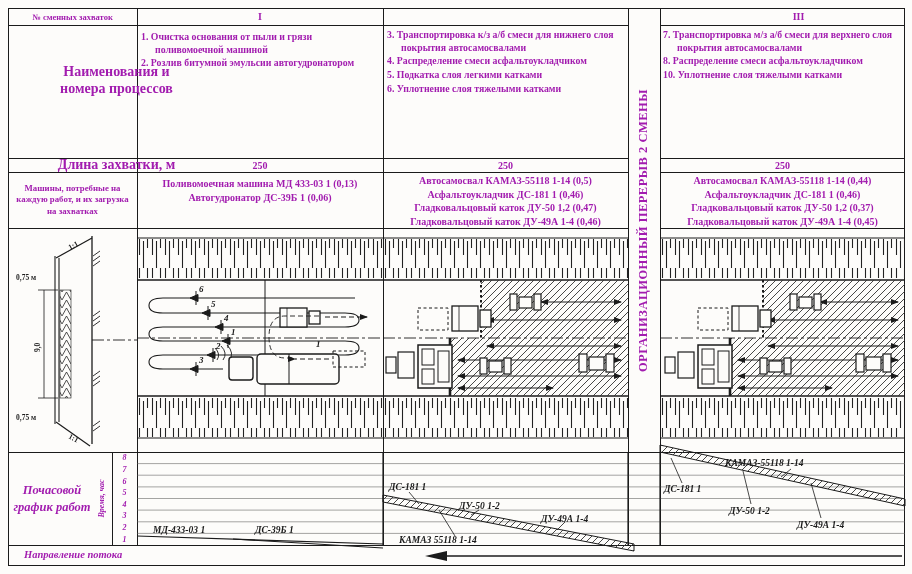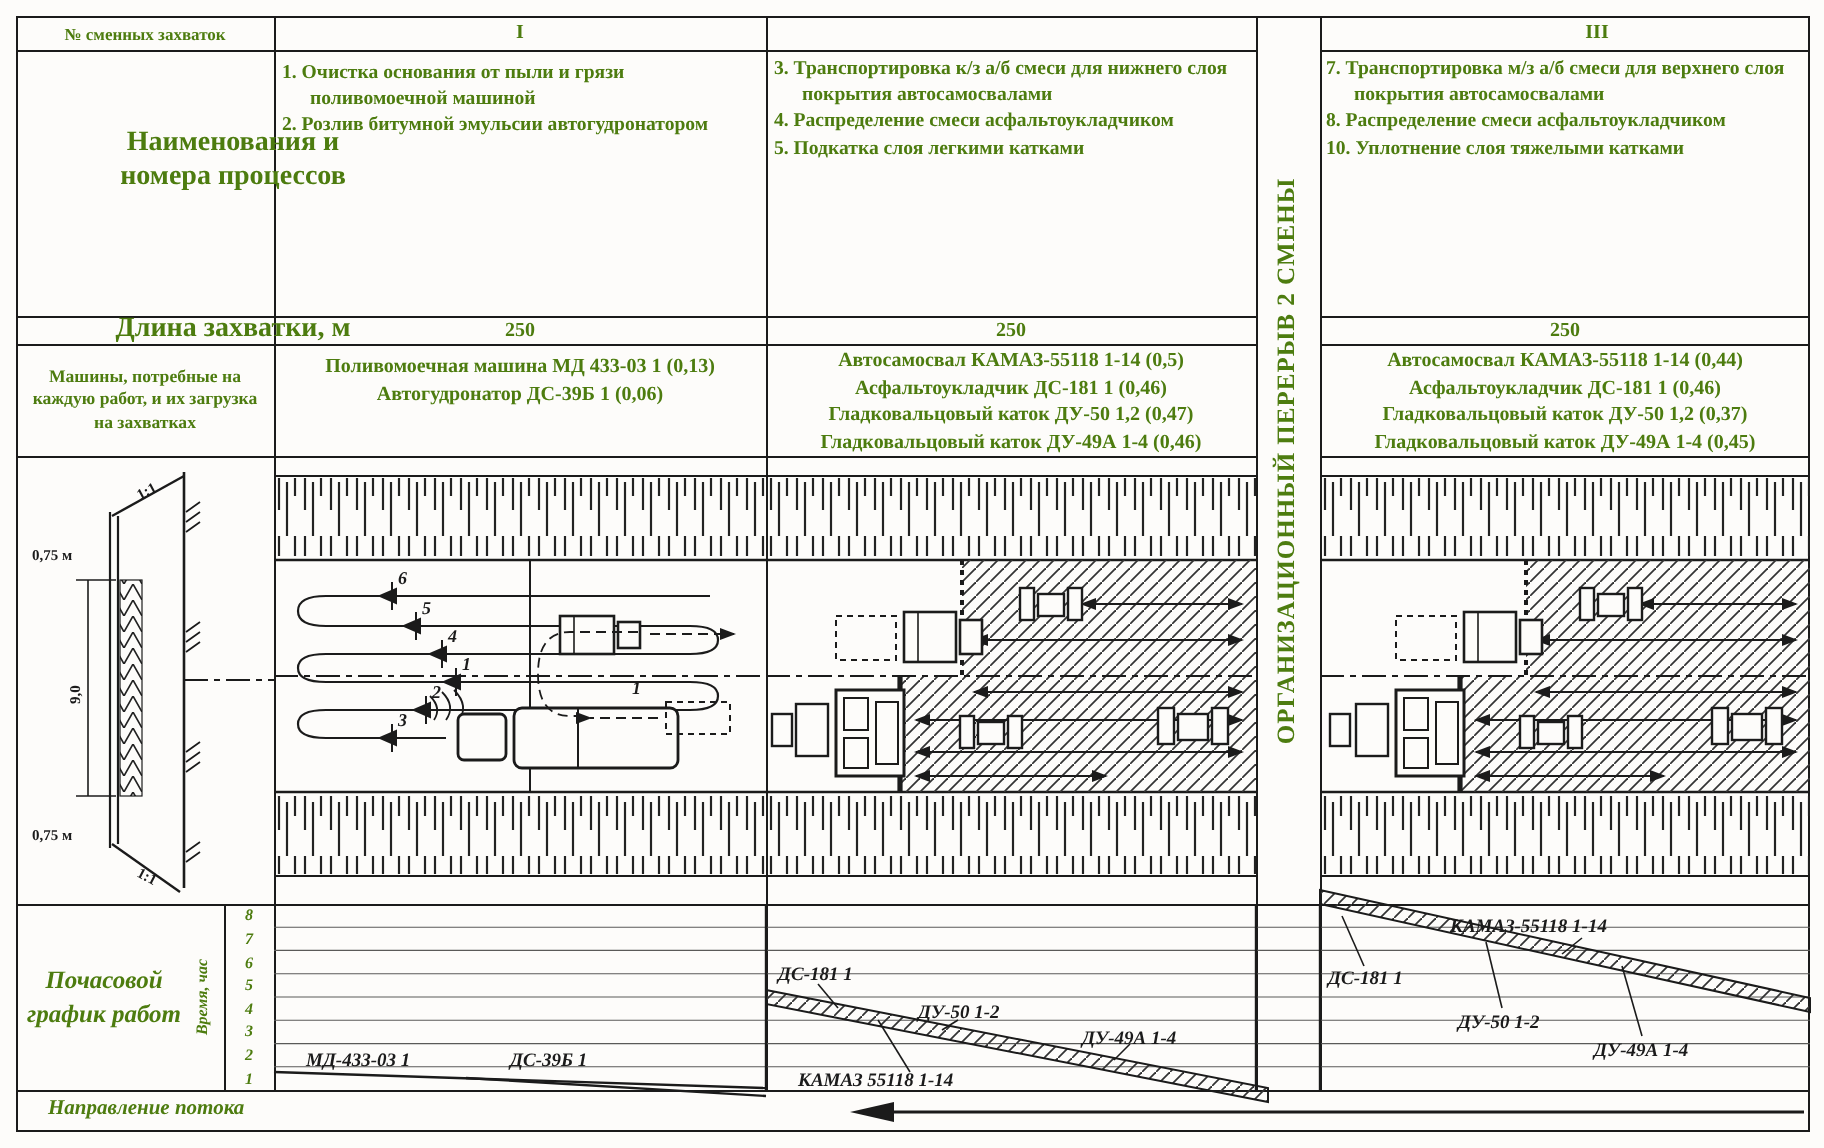--- a/index.html
+++ b/index.html
@@ -1,17 +1,17 @@
 <!DOCTYPE html>
 <html><head>
 <meta charset="utf-8">
 <style>
   html,body{margin:0;padding:0;background:#e9e9e7;}
   .sheet{position:relative;width:912px;height:574px;background:#fdfcfa;overflow:hidden;
-         font-family:"Liberation Serif",serif;color:#4d7c0f;}
+         font-family:"Liberation Serif",serif;color:#a21caf;}
   .abs{position:absolute;}
   .vline{position:absolute;width:1.4px;background:#1b1b1b;}
   .hline{position:absolute;height:1.4px;background:#1b1b1b;}
   .outer{position:absolute;left:8px;top:8px;width:895px;height:556px;border:1.8px solid #1b1b1b;}
   .cell{position:absolute;display:flex;align-items:center;justify-content:center;text-align:center;}
   .lbl{font-weight:bold;font-size:14px;line-height:1.25;margin-left:44px;}
   .hdr{font-weight:bold;font-size:10px;}
   .plist{position:absolute;font-weight:bold;font-size:9.8px;line-height:1.3;text-align:left;}
   .pitem{padding-left:14px;text-indent:-14px;margin-bottom:1px;}
   .mlist{position:absolute;font-weight:bold;font-size:10px;line-height:1.35;text-align:center;}
@@ -80,20 +80,21 @@
 
   <div class="cell lbl" style="left:12px;top:55px;width:121px;height:50px">Наименования и номера процессов</div>
   <div class="plist" style="left:141px;top:31px;width:238px">
     <div class="pitem">1. Очистка основания от пыли и грязи поливомоечной машиной</div>
     <div class="pitem">2. Розлив битумной эмульсии автогудронатором</div>
   </div>
   <div class="plist" style="left:387px;top:29px;width:238px">
     <div class="pitem">3. Транспортировка к/з а/б смеси для нижнего слоя покрытия автосамосвалами</div>
     <div class="pitem">4. Распределение смеси асфальтоукладчиком</div>
     <div class="pitem">5. Подкатка слоя легкими катками</div>
+    <div class="pitem">6. Уплотнение слоя тяжелыми катками</div>
   </div>
   <div class="plist" style="left:663px;top:29px;width:240px">
     <div class="pitem">7. Транспортировка м/з а/б смеси для верхнего слоя покрытия автосамосвалами</div>
     <div class="pitem">8. Распределение смеси асфальтоукладчиком</div>
     <div class="pitem">10. Уплотнение слоя тяжелыми катками</div>
   </div>
 
   <div class="cell lbl" style="left:12px;top:158px;width:121px;height:14px">Длина захватки, м</div>
   <div class="cell hdr" style="left:137px;top:158px;width:246px;height:14px">250</div>
   <div class="cell hdr" style="left:383px;top:158px;width:245px;height:14px">250</div>

